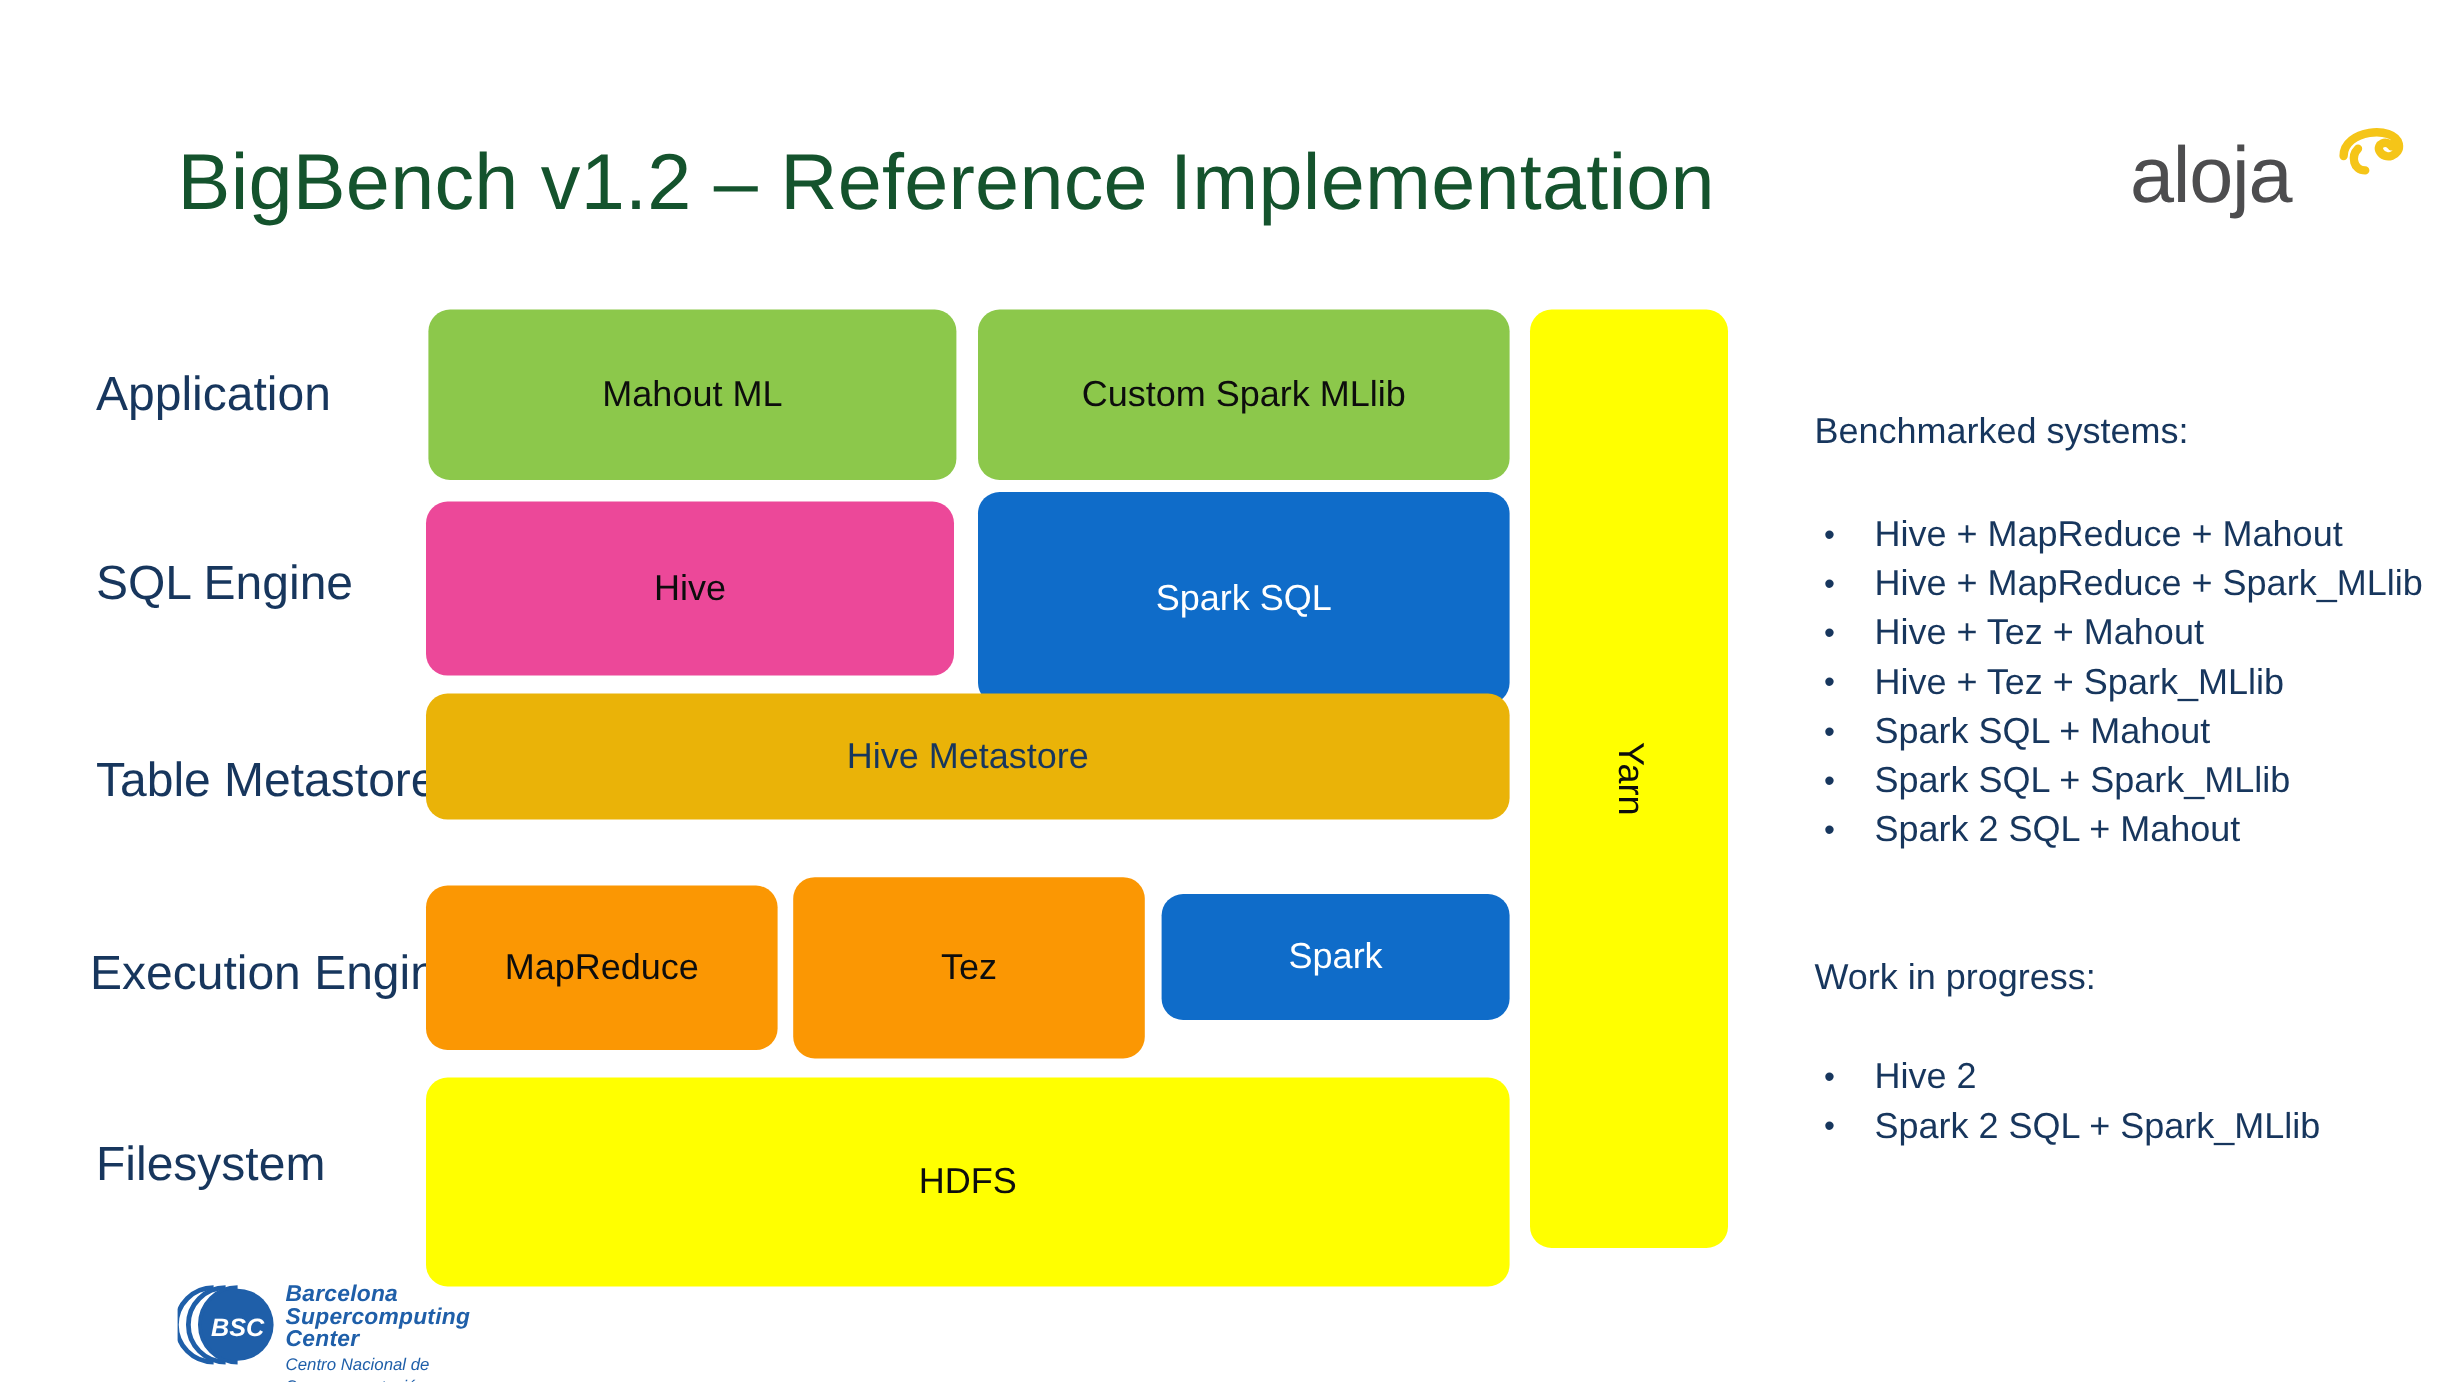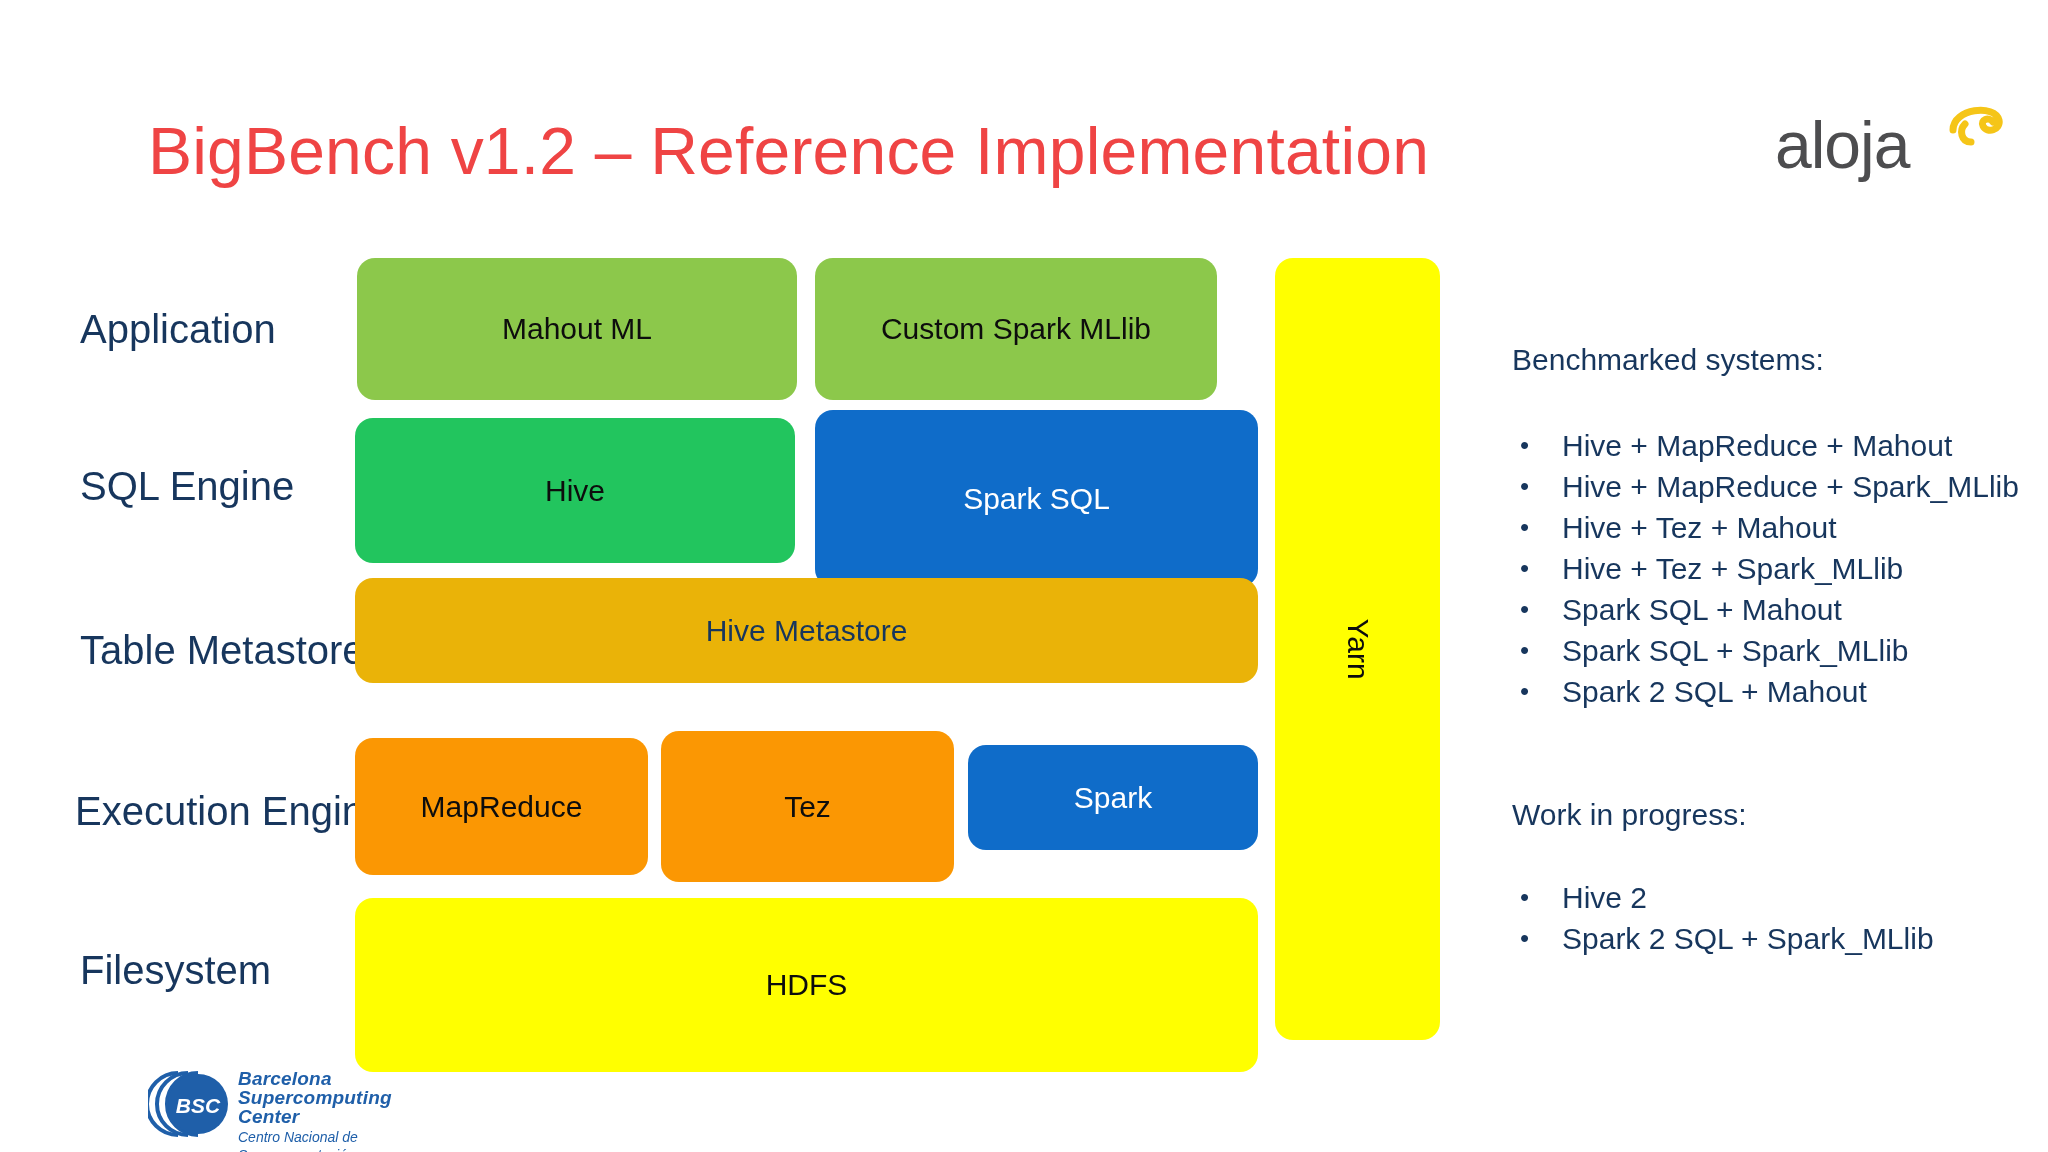--- a/index.html
+++ b/index.html
@@ -3,21 +3,21 @@
 <meta charset="utf-8">
 <style>
   html,body{margin:0;padding:0;background:#ffffff;}
   body{width:2048px;height:1152px;position:relative;overflow:hidden;
        font-family:"Liberation Sans","DejaVu Sans",sans-serif;}
 
   #slide{position:absolute;inset:0;background:#fff;}
 
   
   #title{position:absolute;left:148px;top:108px;width:1560px;height:86px;
-         font-size:66px;line-height:86px;color:#ef4444;letter-spacing:.2px;
+         font-size:66px;line-height:86px;color:#14532d;letter-spacing:.2px;
          white-space:nowrap;}
 
   
   #logo{position:absolute;left:1775px;top:96px;width:230px;height:96px;}
   #logo .word{position:absolute;left:0;top:14px;font-size:66px;line-height:70px;
               color:#4D4D4F;letter-spacing:-1px;font-weight:400;}
   #logo .swirl{position:absolute;left:168px;top:0px;width:64px;height:52px;}
 
   
   .rowlabel{position:absolute;left:80px;width:260px;font-size:40px;color:#17365D;
@@ -70,23 +70,23 @@
     </svg>
   </div>
 
   <div class="rowlabel" style="top:309px">Application</div>
   <div class="rowlabel" style="top:466px">SQL Engine</div>
   <div class="rowlabel" style="top:630px">Table Metastore</div>
   <div class="rowlabel" style="top:791px;left:75px">Execution Engine</div>
   <div class="rowlabel" style="top:950px">Filesystem</div>
 
   <div class="box" style="left:357px;top:258px;width:440px;height:142px;background:#8CC84B;">Mahout ML</div>
-  <div class="box" style="left:815px;top:258px;width:402px;height:142px;background:#8CC84B;">Custom Spark MLlib</div>
+  <div class="box" style="left:815px;top:258px;width:443px;height:142px;background:#8CC84B;">Custom Spark MLlib</div>
 
-  <div class="box" style="left:355px;top:418px;width:440px;height:145px;background:#22c55e;">Hive</div>
+  <div class="box" style="left:355px;top:418px;width:440px;height:145px;background:#ec4899;">Hive</div>
   <div class="box white" style="left:815px;top:410px;width:443px;height:177px;background:#0F6CC9;">Spark SQL</div>
 
   <div class="box dark" style="left:355px;top:578px;width:903px;height:105px;background:#eab308;">Hive Metastore</div>
 
   <div class="box" style="left:355px;top:738px;width:293px;height:137px;background:#FB9703;">MapReduce</div>
   <div class="box" style="left:661px;top:731px;width:293px;height:151px;background:#FB9703;">Tez</div>
   <div class="box white" style="left:968px;top:745px;width:290px;height:105px;background:#0F6CC9;">Spark</div>
 
   <div class="box" style="left:355px;top:898px;width:903px;height:174px;background:#FFFF00;">HDFS</div>
 

